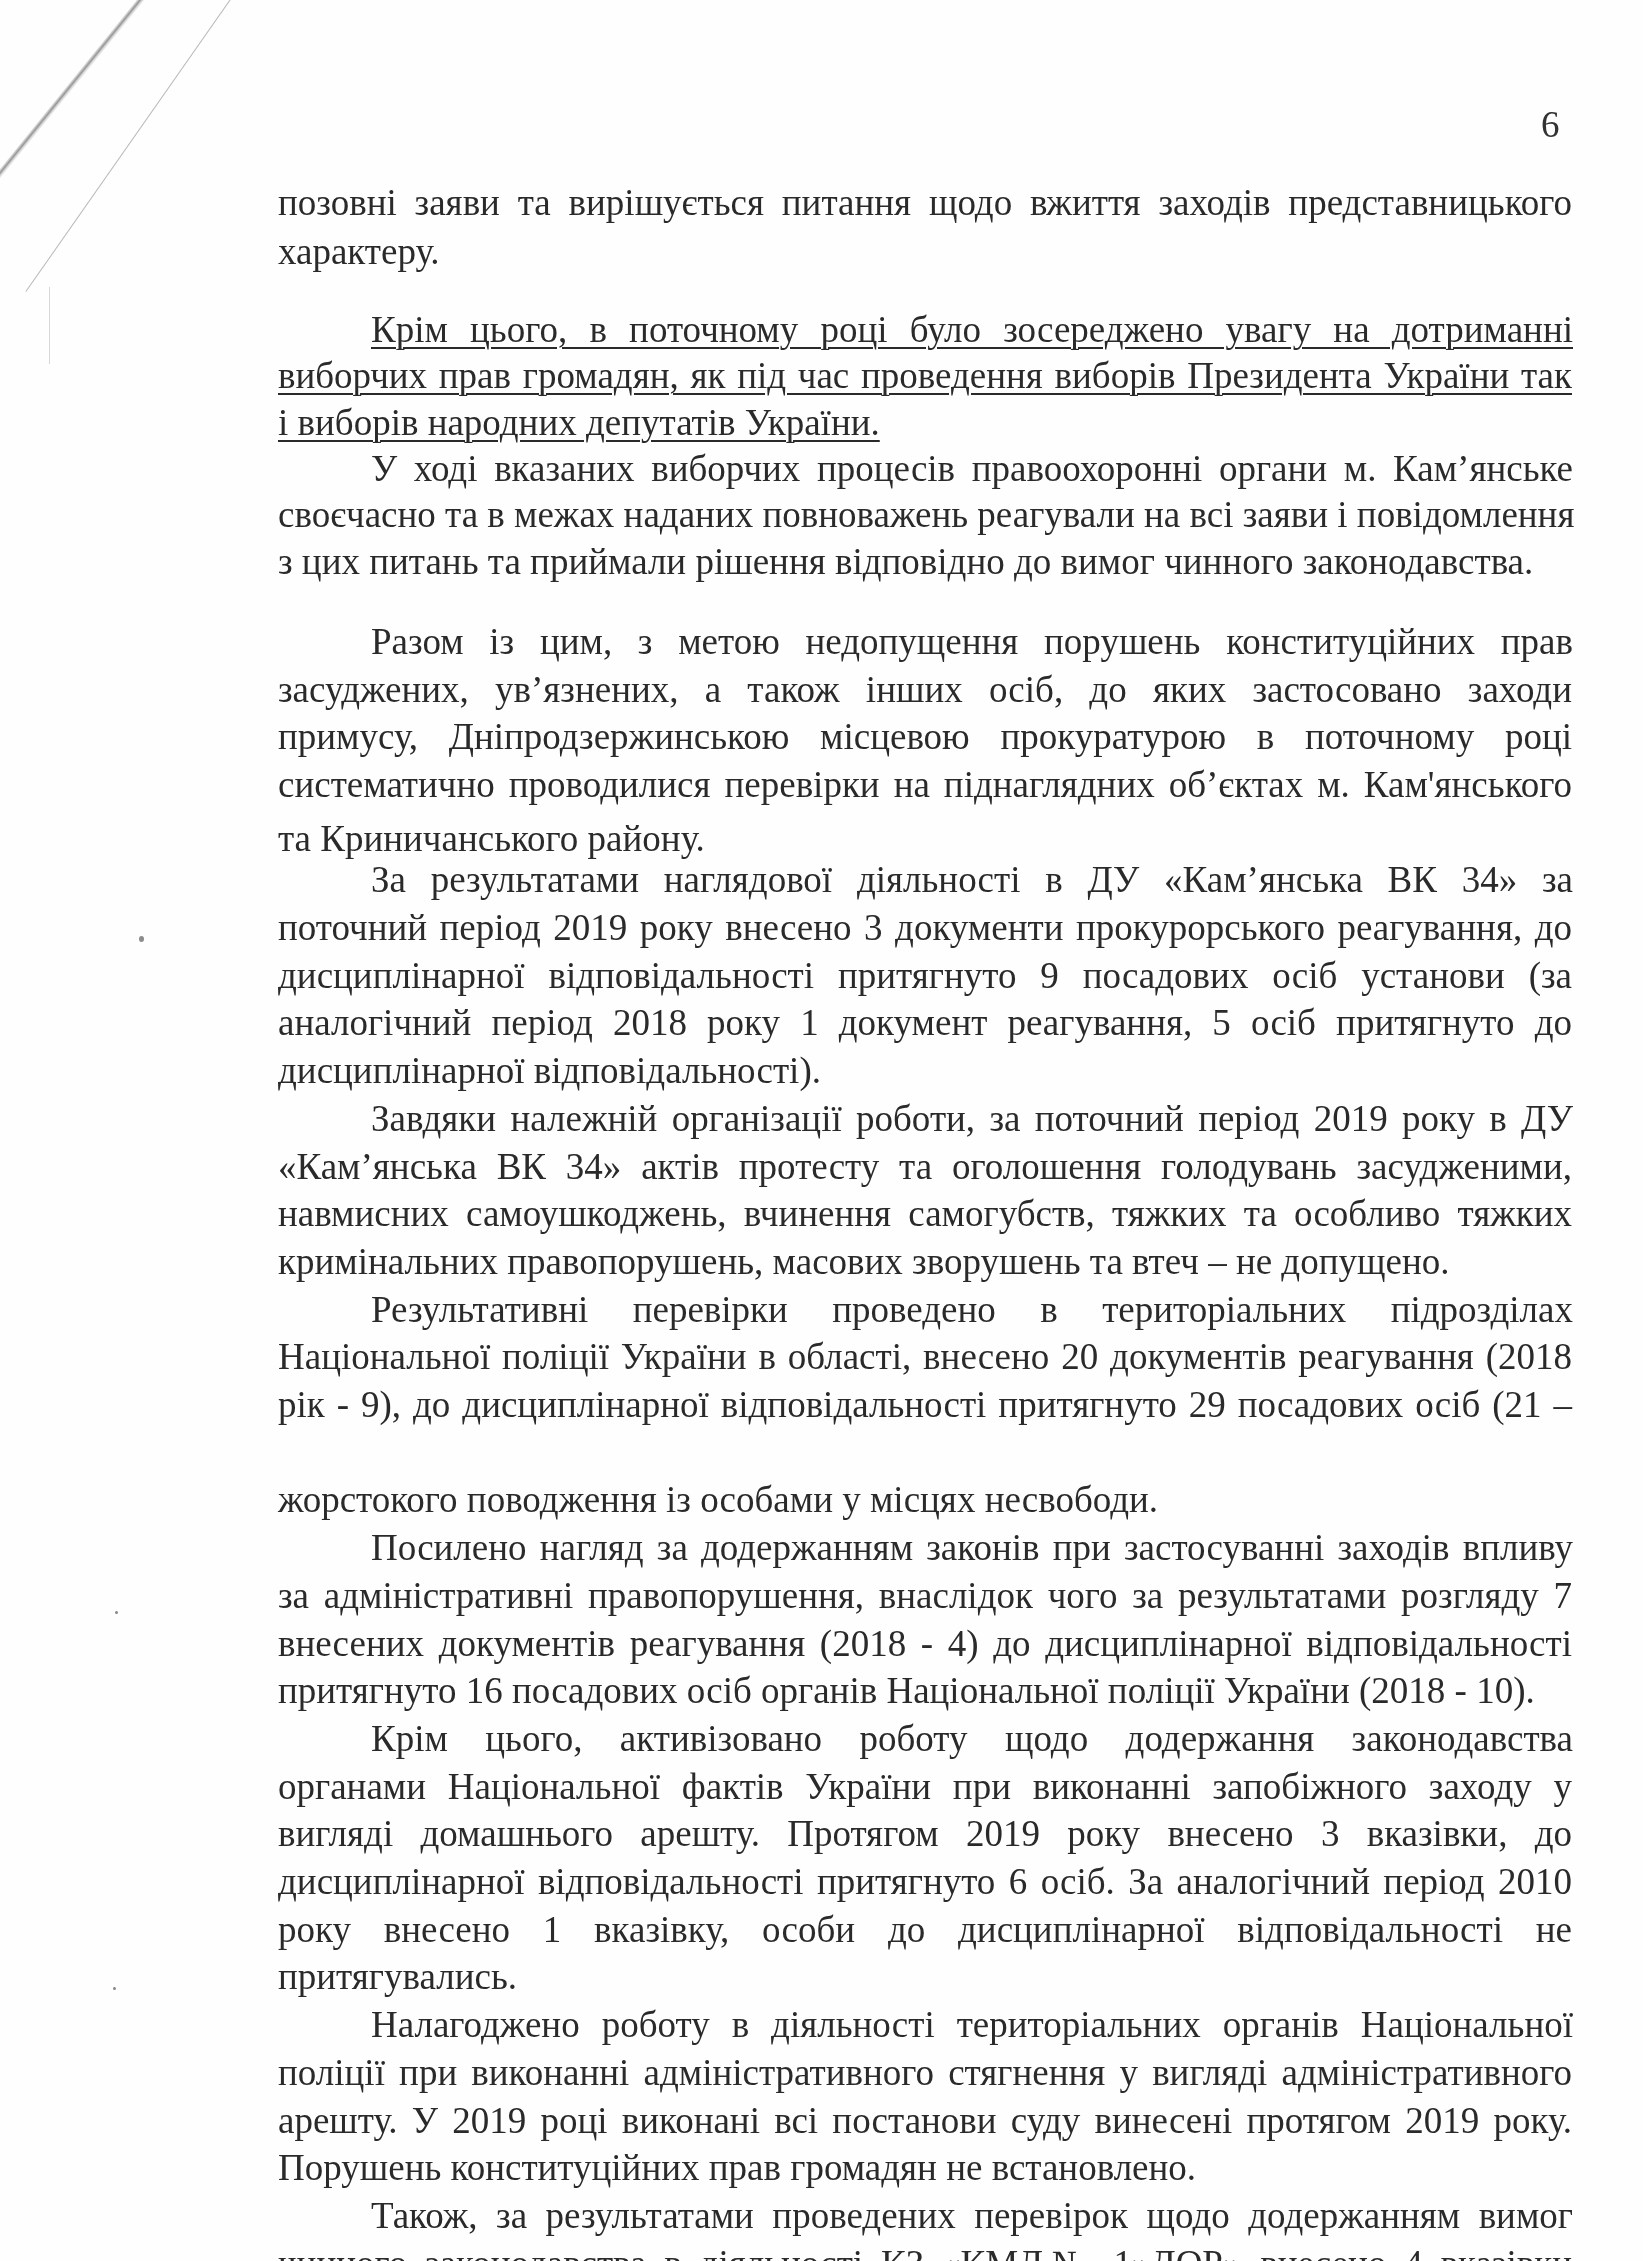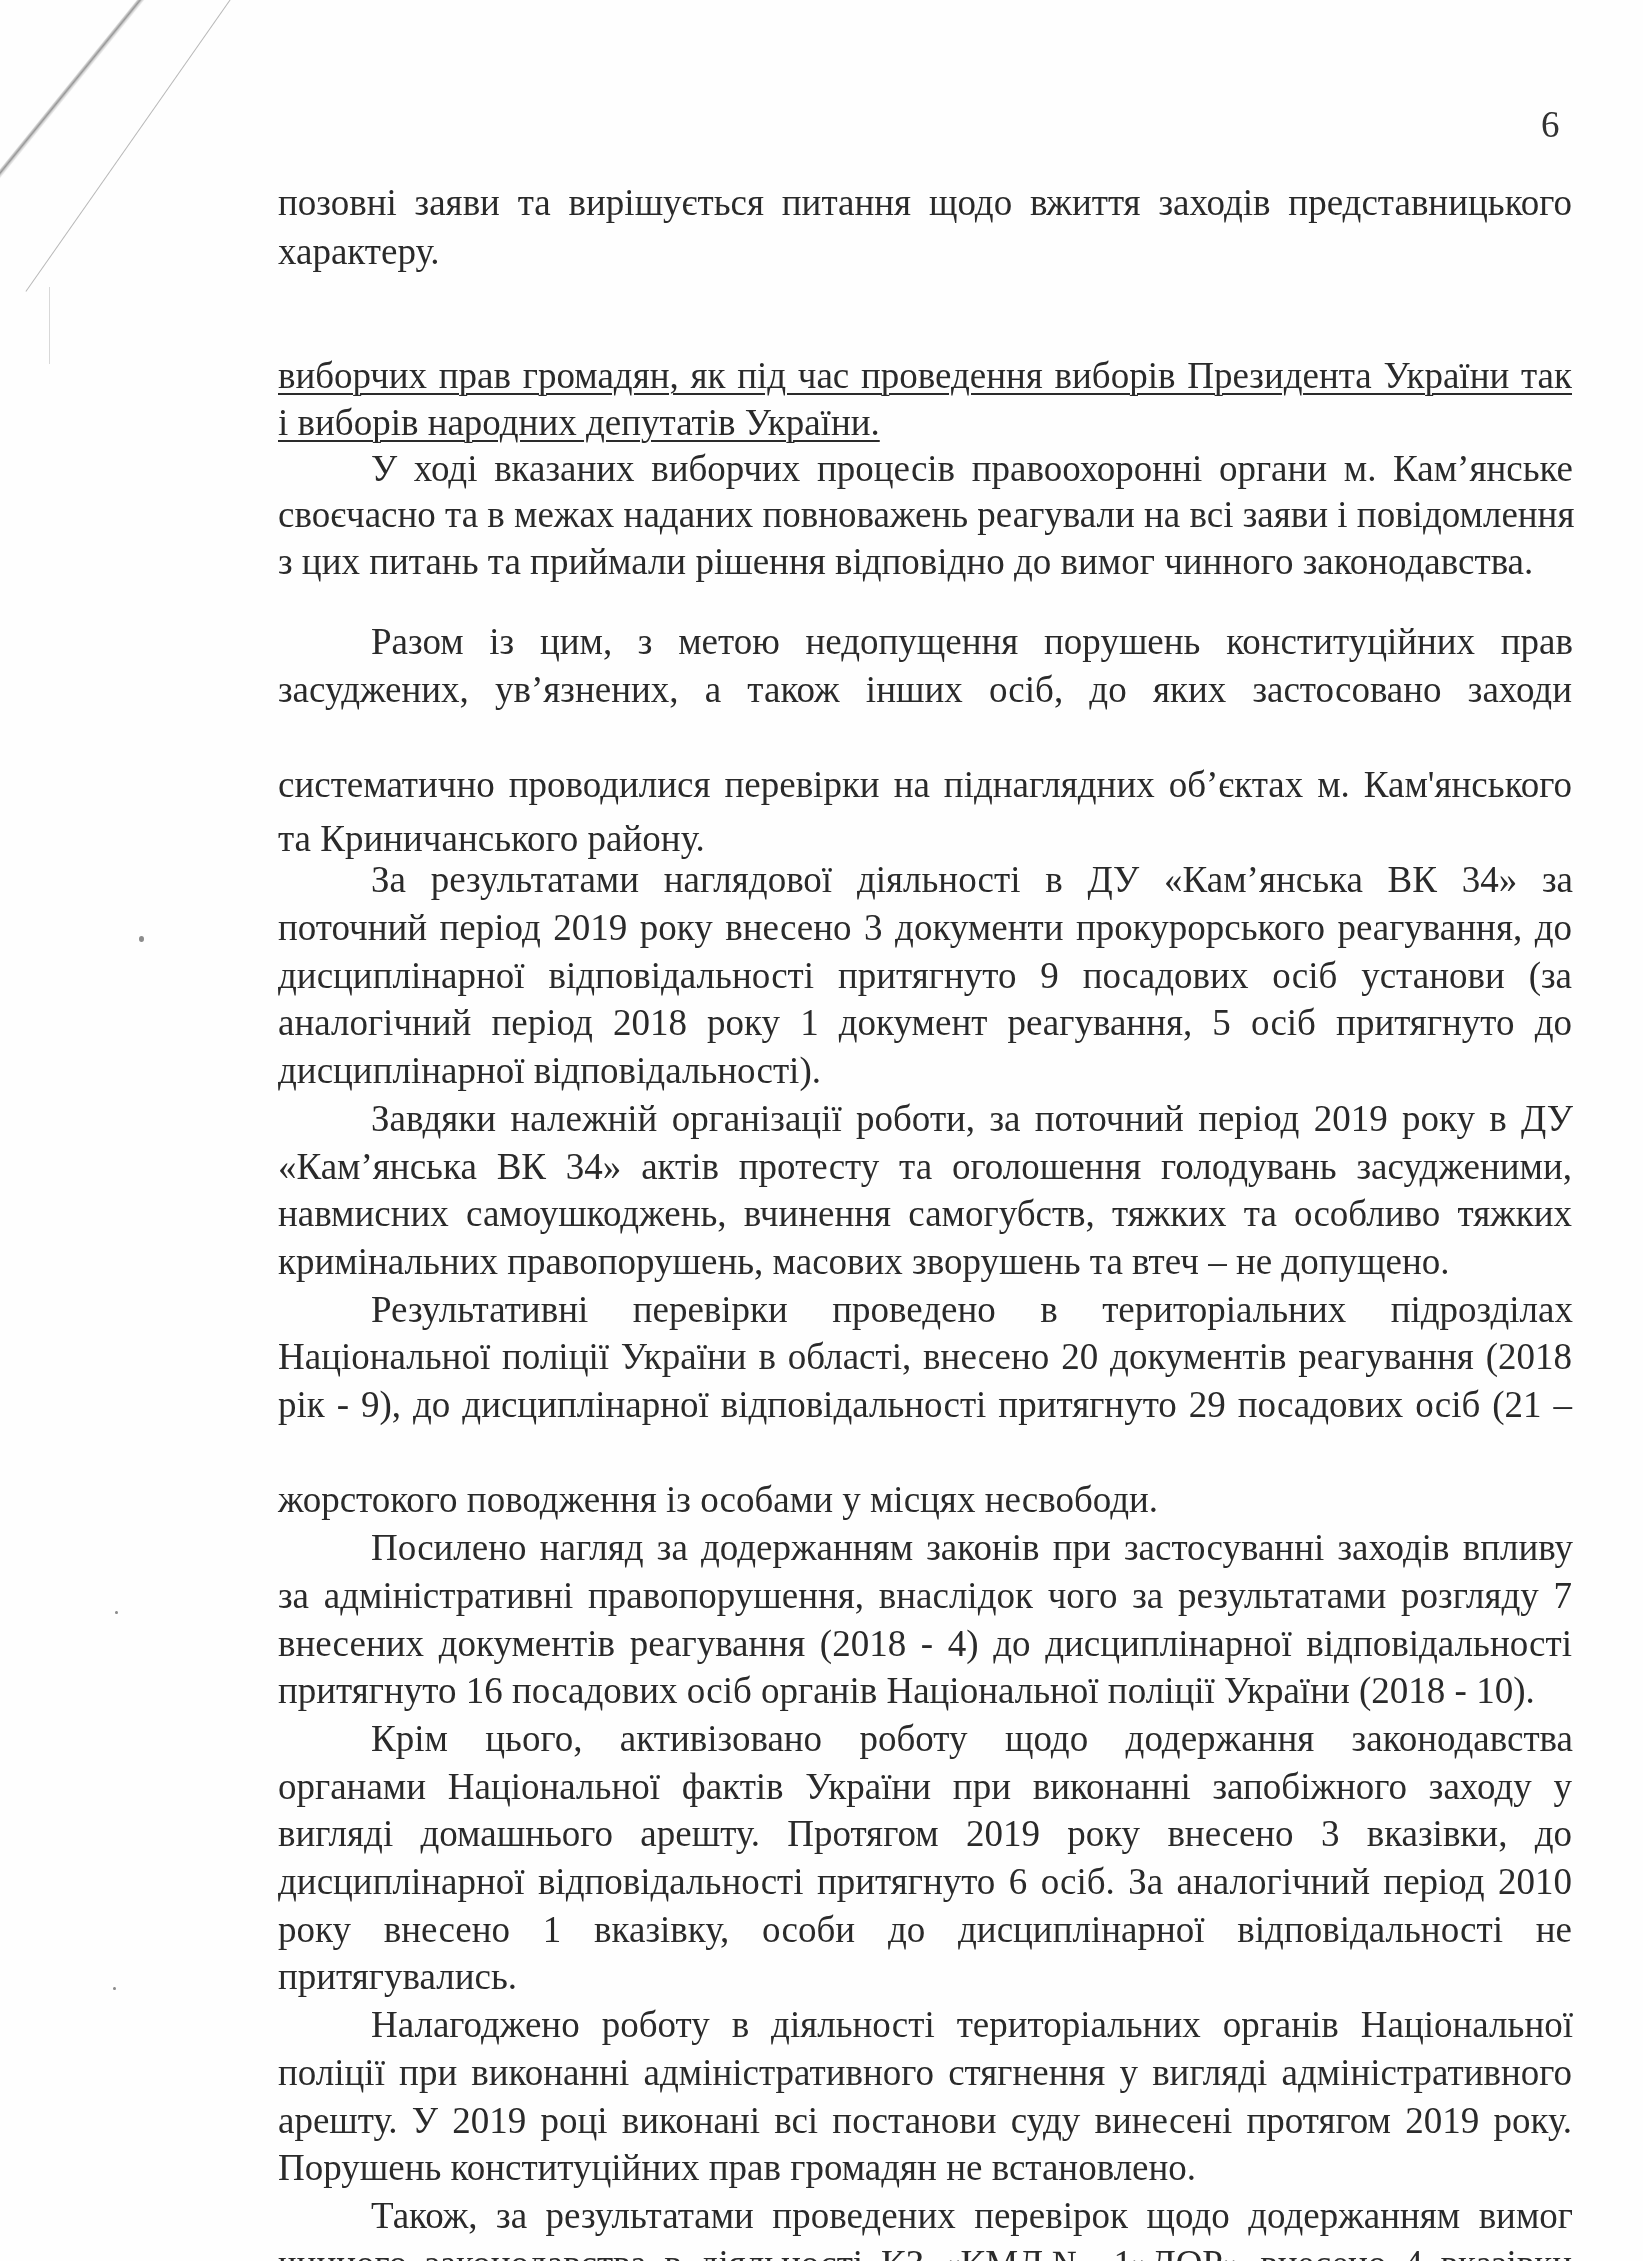--- a/index.html
+++ b/index.html
@@ -48,29 +48,31 @@
   <div class="scan-edge-3"></div>
   <div class="speck" style="left:139px; top:936px;"></div>
   <div class="speck" style="left:115px; top:1611px; width:2.6px; height:3.2px;"></div>
   <div class="speck" style="left:113px; top:1987px; width:2.6px; height:3.2px;"></div>
 
   <div class="page-number">6</div>
 
   <div class="line" style="top:180px;">позовні заяви та вирішується питання щодо вжиття заходів представницького</div>
   <div class="line last" style="top:229px;">характеру.</div>
 
+  <div class="line indent u" style="top:307px;">Крім цього, в поточному році було зосереджено увагу на дотриманні</div>
   <div class="line u" style="top:353px;">виборчих прав громадян, як під час проведення виборів Президента України так</div>
   <div class="line last u" style="top:400px;">і виборів народних депутатів України.</div>
 
   <div class="line indent" style="top:446px;">У ході вказаних виборчих процесів правоохоронні органи м. Кам’янське</div>
   <div class="line" style="top:492px;">своєчасно та в межах наданих повноважень реагували на всі заяви і повідомлення</div>
   <div class="line last" style="top:539px;">з цих питань та приймали рішення відповідно до вимог чинного законодавства.</div>
 
   <div class="line indent" style="top:619px;">Разом із цим, з метою недопущення порушень конституційних прав</div>
   <div class="line" style="top:667px;">засуджених, ув’язнених, а також інших осіб, до яких застосовано заходи</div>
+  <div class="line" style="top:714px;">примусу, Дніпродзержинською місцевою прокуратурою в поточному році</div>
   <div class="line" style="top:762px;">систематично проводилися перевірки на піднаглядних об’єктах м. Кам'янського</div>
   <div class="line last" style="top:816px;">та Криничанського району.</div>
 
   <div class="line indent" style="top:857px;">За результатами наглядової діяльності в ДУ «Кам’янська ВК 34» за</div>
   <div class="line" style="top:905px;">поточний період 2019 року внесено 3 документи прокурорського реагування, до</div>
   <div class="line" style="top:953px;">дисциплінарної відповідальності притягнуто 9 посадових осіб установи (за</div>
   <div class="line" style="top:1000px;">аналогічний період 2018 року 1 документ реагування, 5 осіб притягнуто до</div>
   <div class="line last" style="top:1048px;">дисциплінарної відповідальності).</div>
 
   <div class="line indent" style="top:1096px;">Завдяки належній організації роботи, за поточний період 2019 року в ДУ</div>

